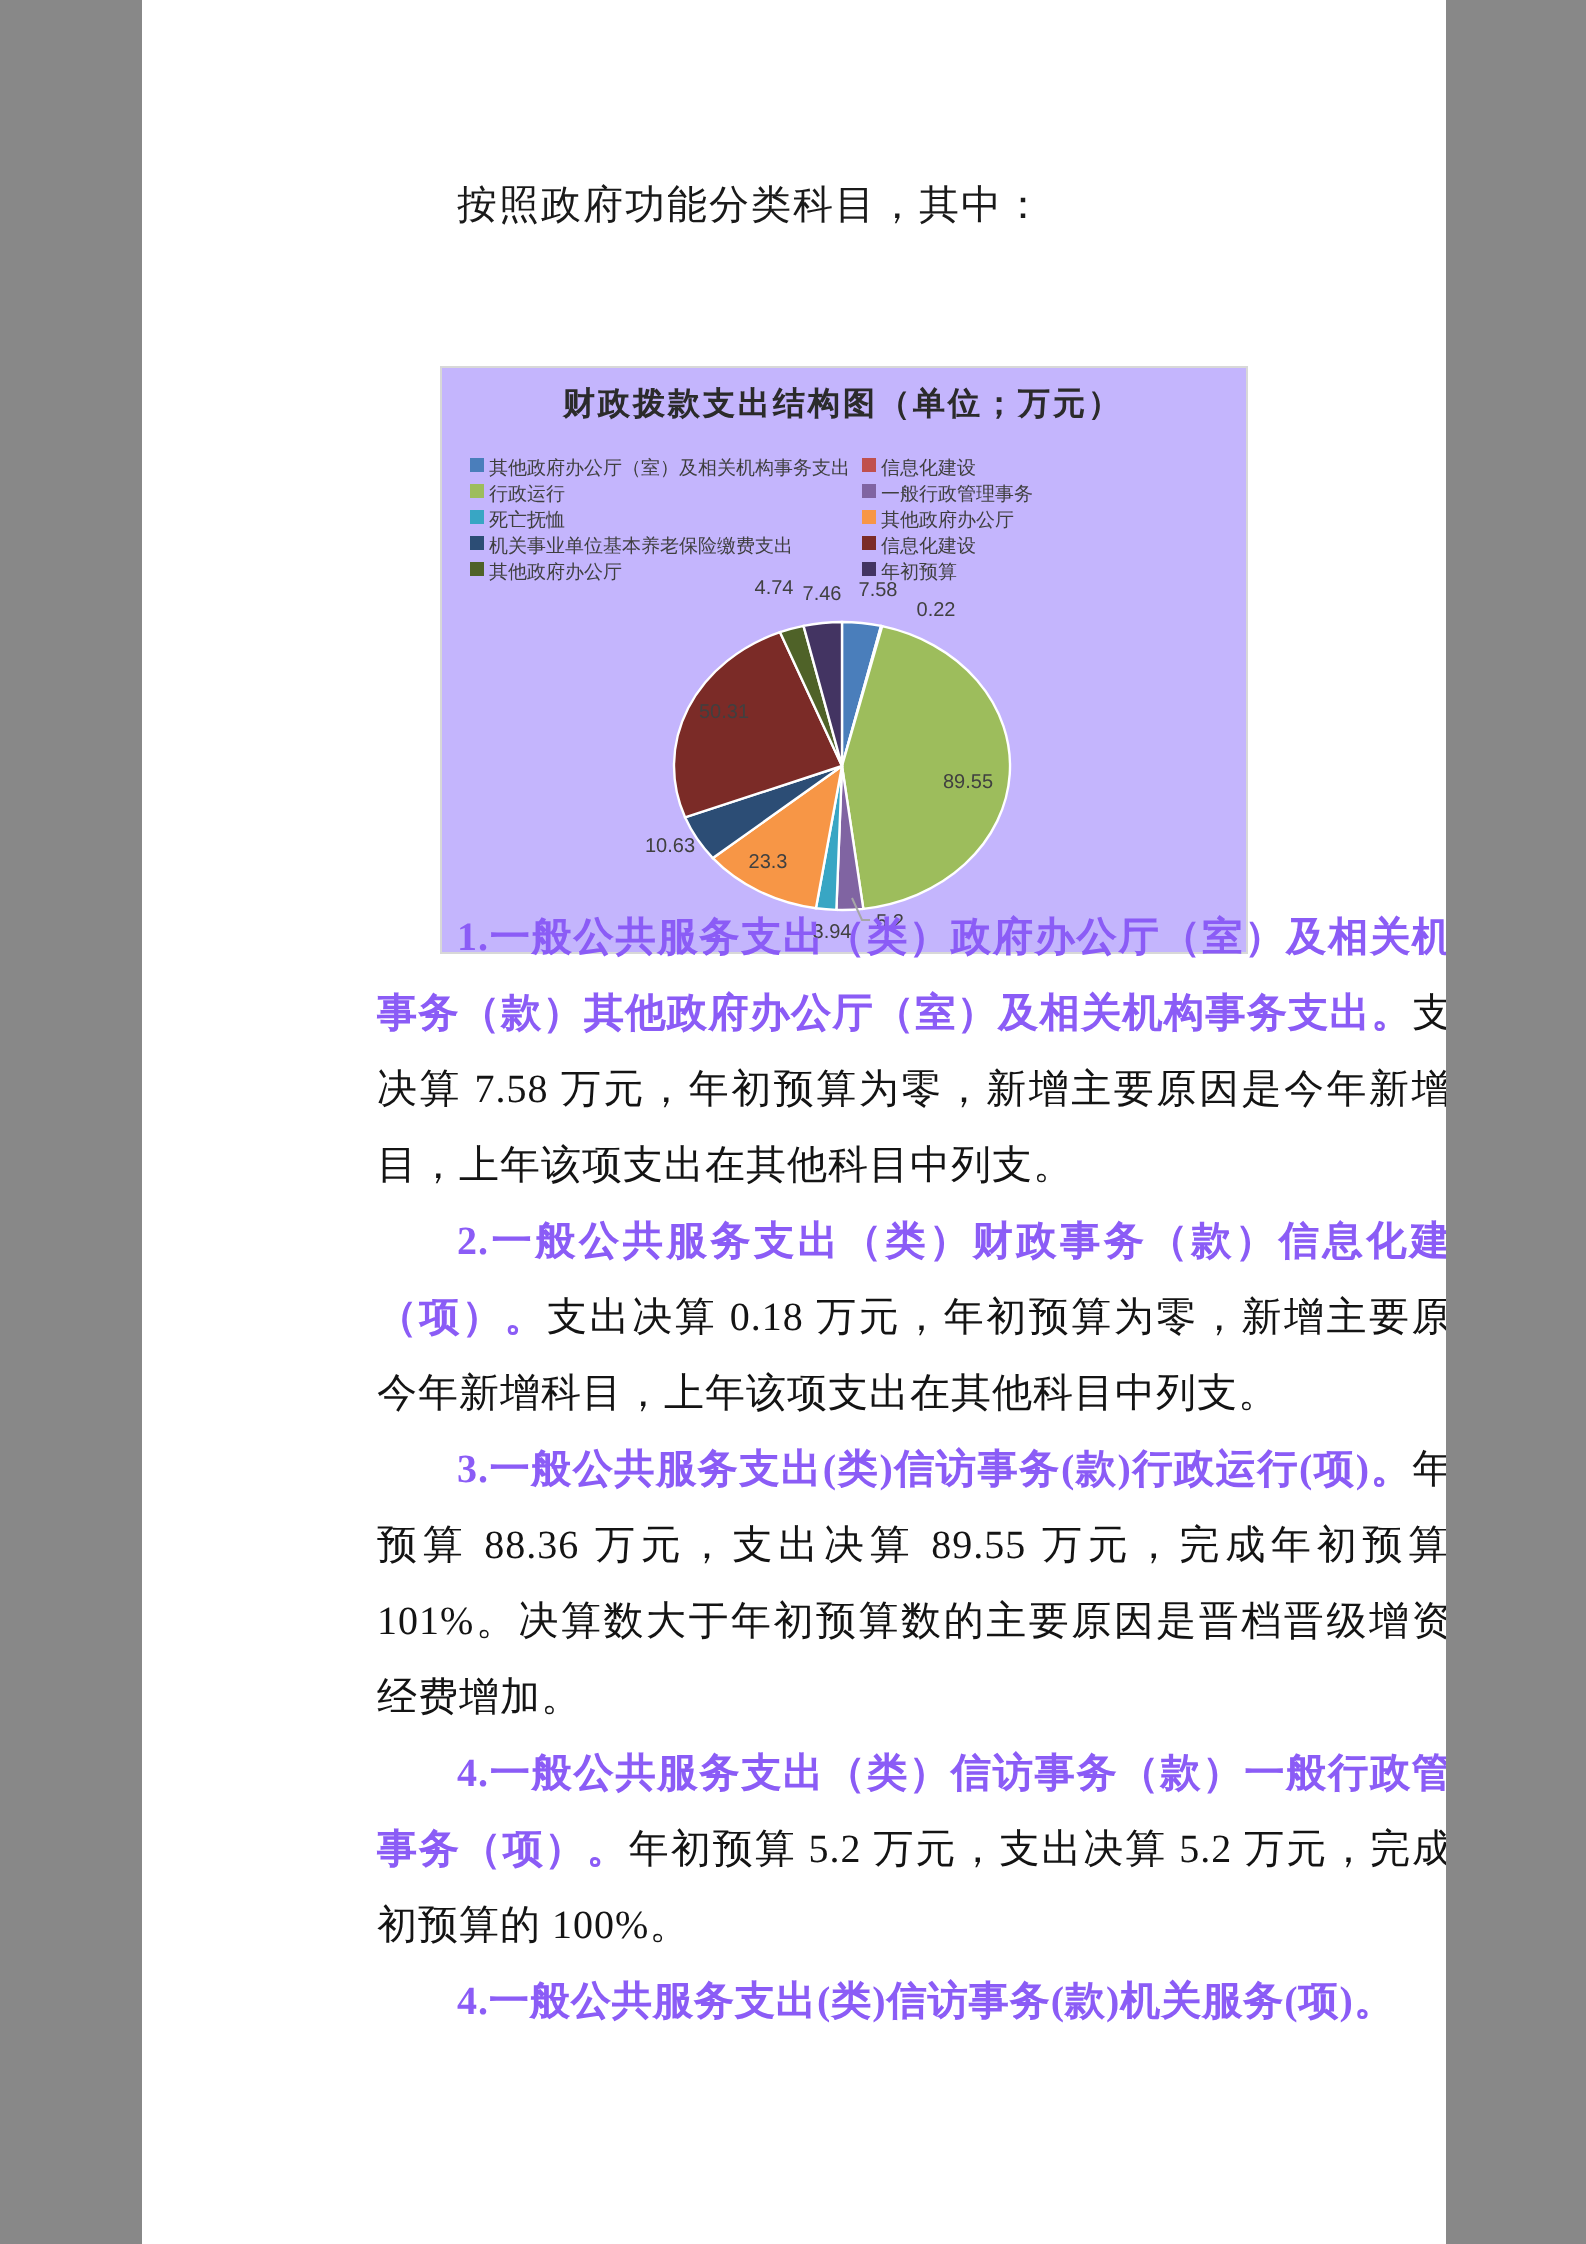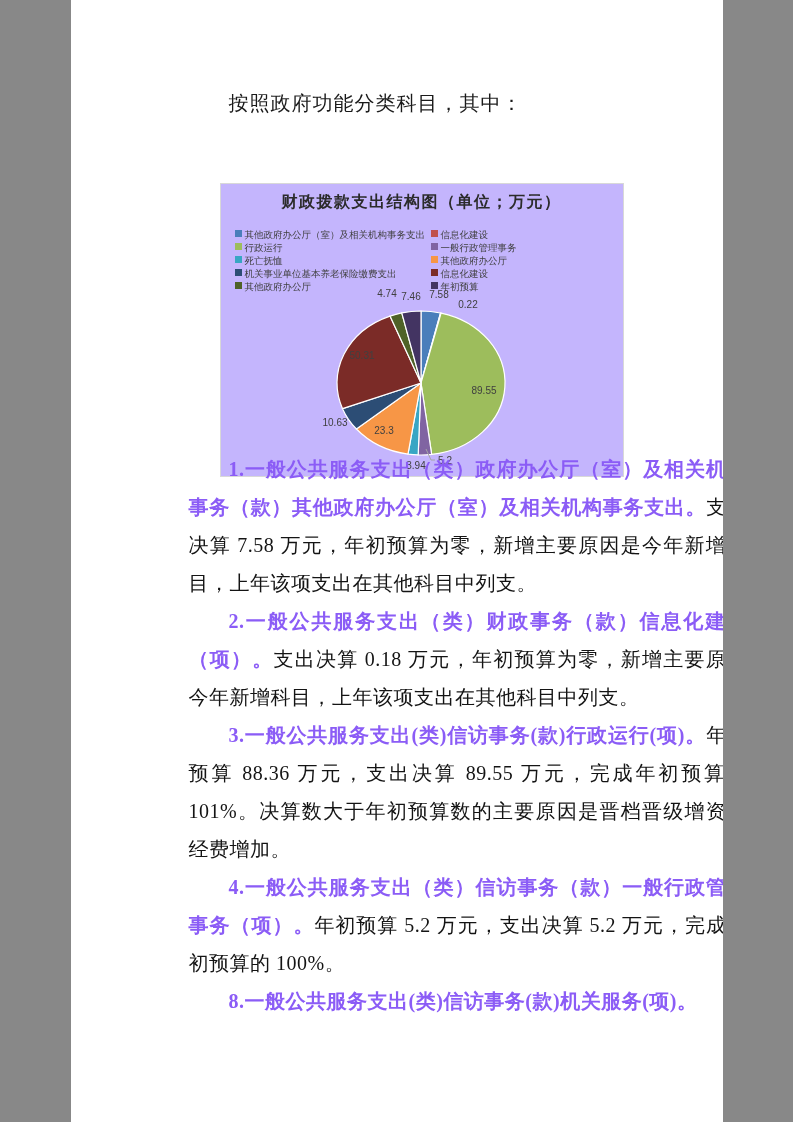--- a/index.html
+++ b/index.html
@@ -83,16 +83,16 @@
         <text x="166" y="113" text-anchor="middle" class="datalabel">4.74</text>
         <text x="190" y="116" text-anchor="middle" class="datalabel">7.46</text>
       </svg>
   </div>
 
   <div class="content" id="content">
       <p class="body-p"><b>1.一般公共服务支出（类）政府办公厅（室）及相关机构事务（款）其他政府办公厅（室）及相关机构事务支出。</b><span>支出决算 7.58 万元，年初预算为零，新增主要原因是今年新增科目，上年该项支出在其他科目中列支。</span></p>
       <p class="body-p"><b>2.一般公共服务支出（类）财政事务（款）信息化建设（项）。</b><span>支出决算 0.18 万元，年初预算为零，新增主要原因今年新增科目，上年该项支出在其他科目中列支。</span></p>
       <p class="body-p"><b>3.一般公共服务支出(类)信访事务(款)行政运行(项)。</b><span>年初预算 88.36 万元，支出决算 89.55 万元，完成年初预算的 101%。决算数大于年初预算数的主要原因是晋档晋级增资等经费增加。</span></p>
       <p class="body-p"><b>4.一般公共服务支出（类）信访事务（款）一般行政管理事务（项）。</b><span>年初预算 5.2 万元，支出决算 5.2 万元，完成年初预算的 100%。</span></p>
-      <p class="body-p"><b>8.一般公共服务支出(类)信访事务(款)机关服务(项)。</b></p>
+      <p class="body-p"><b>4.一般公共服务支出(类)信访事务(款)机关服务(项)。</b></p>
     </div>
 
 </div>
 
 </body></html>

